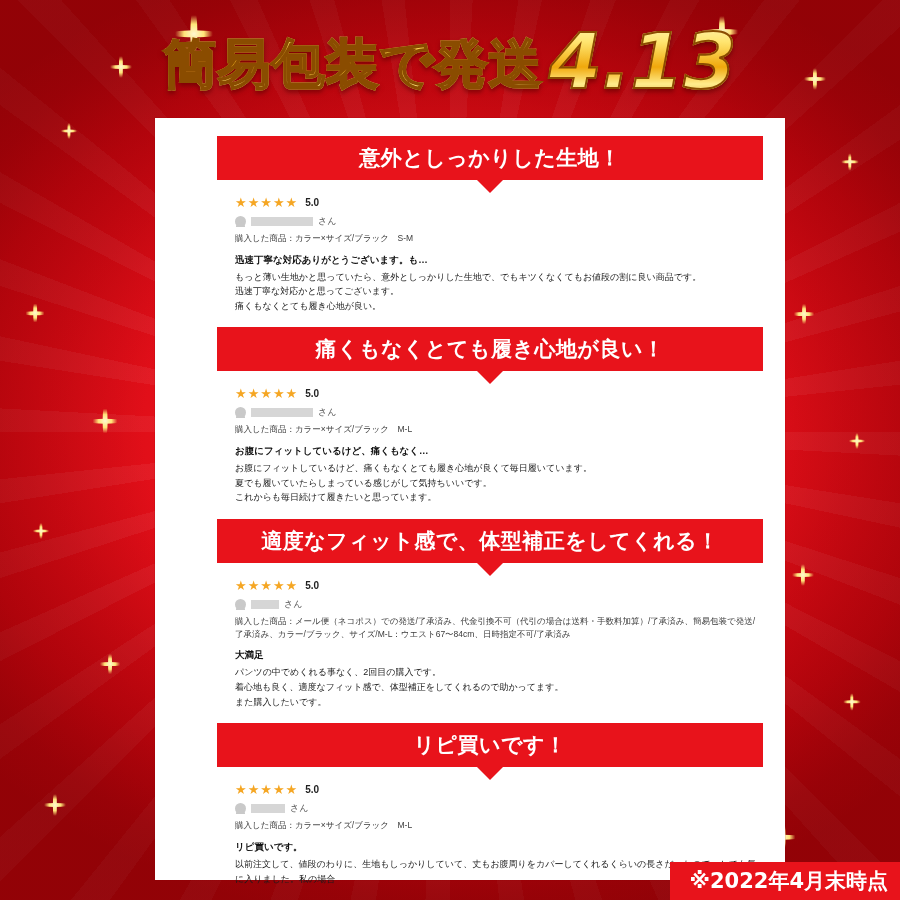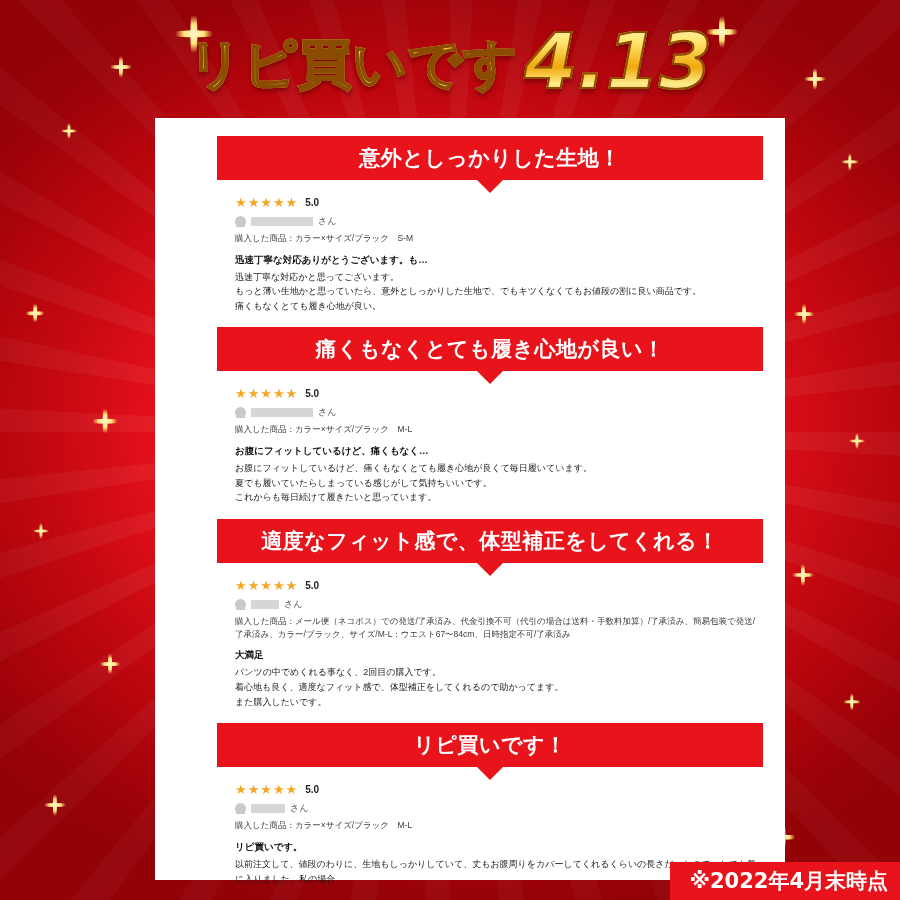--- a/index.html
+++ b/index.html
@@ -258,21 +258,21 @@
   <div class="spark" style="left:700px;top:10px;width:44px;height:44px;"></div>
   <div class="spark" style="left:800px;top:64px;width:30px;height:30px;"></div>
   <div class="spark" style="left:838px;top:150px;width:24px;height:24px;"></div>
   <div class="spark" style="left:790px;top:300px;width:28px;height:28px;"></div>
   <div class="spark" style="left:846px;top:430px;width:22px;height:22px;"></div>
   <div class="spark" style="left:788px;top:560px;width:30px;height:30px;"></div>
   <div class="spark" style="left:840px;top:690px;width:24px;height:24px;"></div>
   <div class="spark" style="left:766px;top:820px;width:34px;height:34px;"></div>
 
   <div class="header">
-    <span class="header-title">リピ買いです</span><span class="header-score">4.13</span>
+    <span class="header-title">簡易包装で発送</span><span class="header-score">4.13</span>
   </div>
 
   <div class="card">
     <div class="card-inner">
 
       <div class="review">
         <div class="banner-wrap">
           <div class="banner">意外としっかりした生地！</div>
           <div class="banner-arrow"></div>
         </div>
@@ -281,22 +281,22 @@
           <span class="rating-val">5.0</span>
         </div>
         <div class="reviewer">
           <span class="avatar"></span>
           <span class="namebar"></span>
           <span class="name-suffix">さん</span>
         </div>
         <div class="purchase-meta">購入した商品：カラー×サイズ/ブラック　S-M</div>
         <div class="body-title">迅速丁寧な対応ありがとうございます。も…</div>
         <div class="body-text">
+          <p>もっと薄い生地かと思っていたら、意外としっかりした生地で、でもキツくなくてもお値段の割に良い商品です。</p>
           <p>迅速丁寧な対応かと思ってございます。</p>
-          <p>もっと薄い生地かと思っていたら、意外としっかりした生地で、でもキツくなくてもお値段の割に良い商品です。</p>
           <p>痛くもなくとても履き心地が良い。</p>
         </div>
       </div>
 
       <div class="review">
         <div class="banner-wrap">
           <div class="banner">痛くもなくとても履き心地が良い！</div>
           <div class="banner-arrow"></div>
         </div>
         <div class="rating-row">

